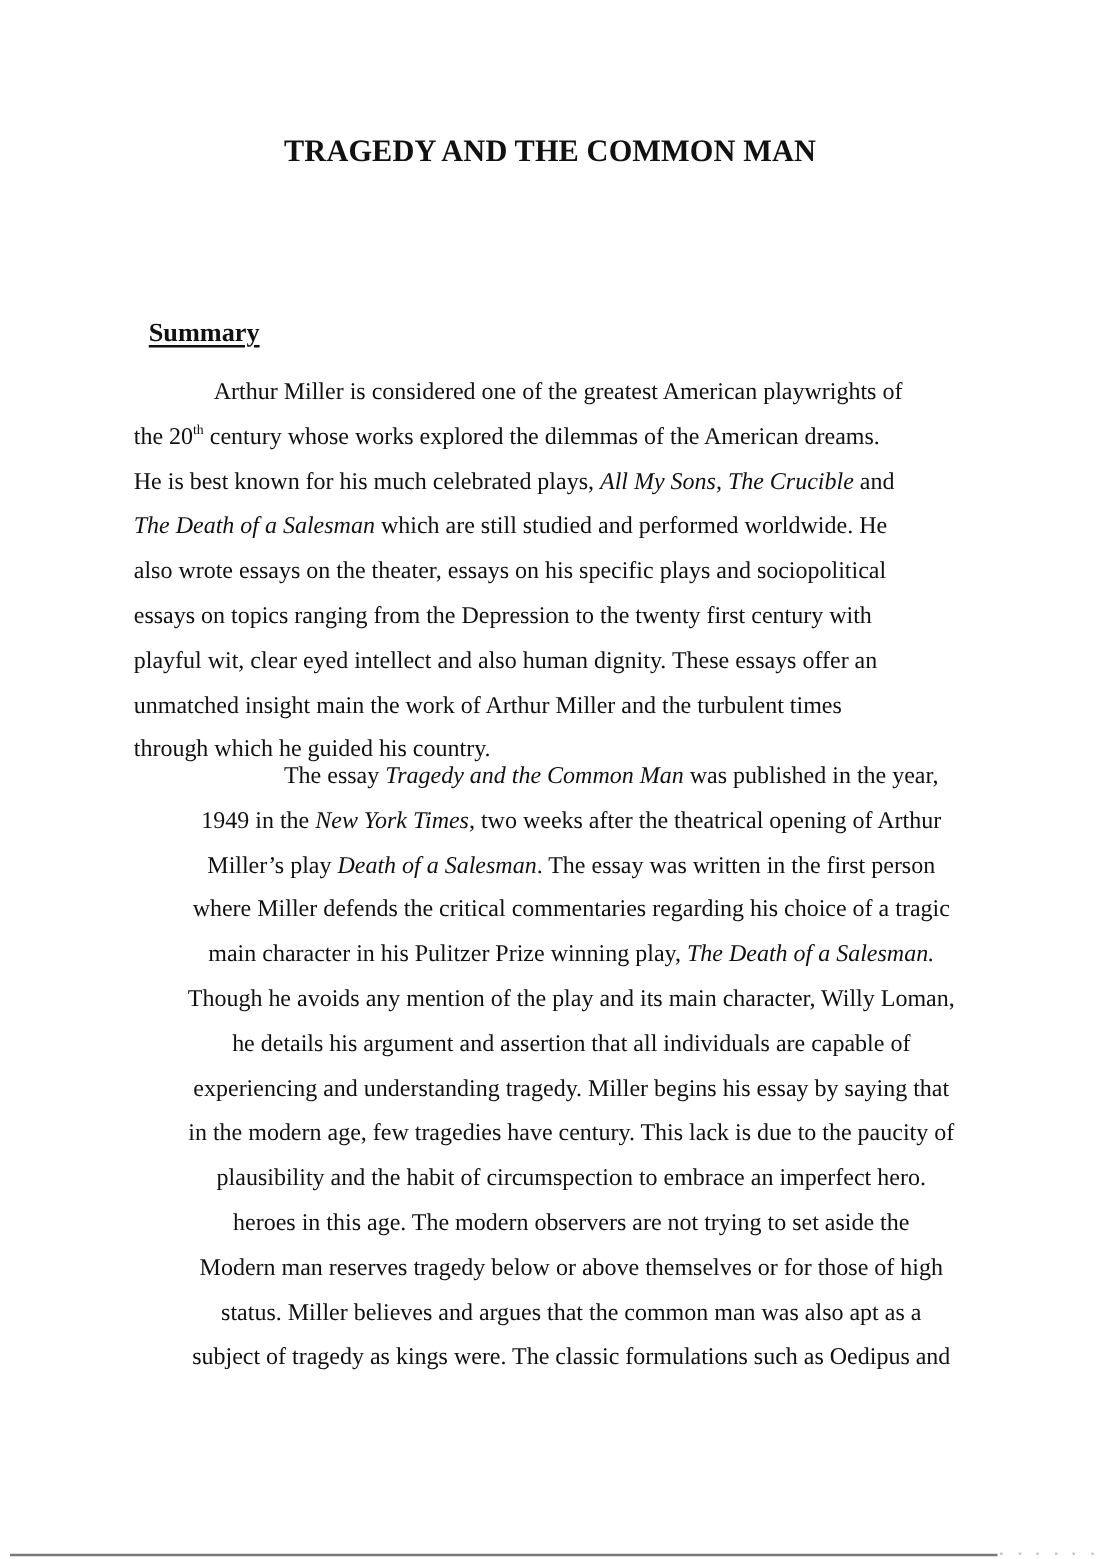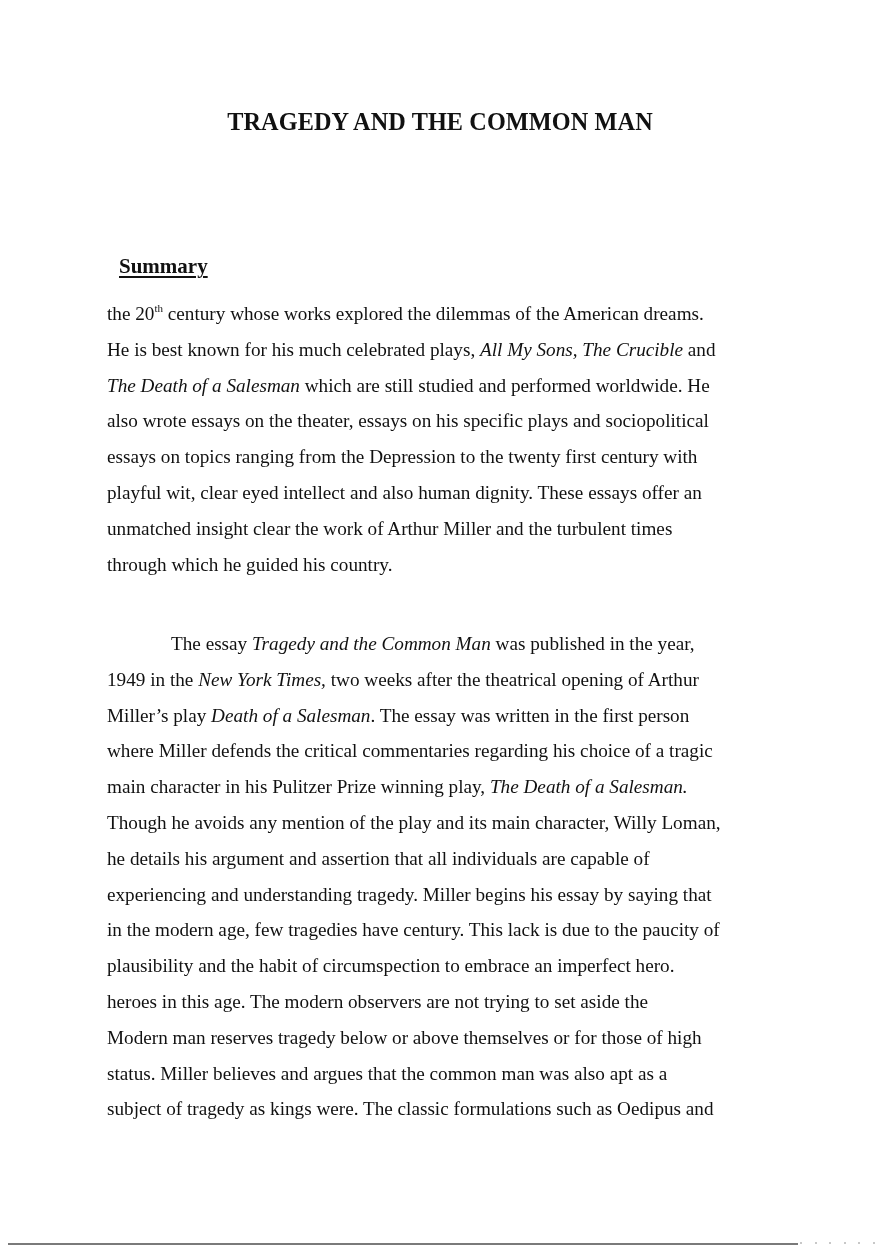--- a/index.html
+++ b/index.html
@@ -57,21 +57,21 @@
     .line {
       display: block;
       height: 35.8px;
       line-height: 35.8px;
       white-space: nowrap;
     }
     .line.indent {
       padding-left: 64px;
     }
     .para1 { top: 296px; }
-    .para2 { top: 626px; }
+    .para2 { top: 603px; text-align: center; }
     i { font-style: italic; }
     sup {
       font-size: 11px;
       vertical-align: 8px;
       line-height: 0;
     }
     .bottom-rule {
       position: absolute;
       left: 8px;
       top: 1243px;
@@ -93,27 +93,28 @@
     }
   </style>
 </head>
 <body>
 
 <div class="page">
   <h1 class="doc-title">TRAGEDY AND THE COMMON MAN</h1>
   <h2 class="section-heading">Summary</h2>
 
   <div class="para para1">
+      <span class="line indent"><span>Arthur Miller is considered one of the greatest American playwrights of</span></span>
       <span class="line"><span>the 20</span><sup>th</sup><span> century whose works explored the dilemmas of the American dreams.</span></span>
       <span class="line"><span>He is best known for his much celebrated plays, </span><i>All My Sons, The Crucible</i><span> and</span></span>
       <span class="line"><i>The Death of a Salesman</i><span> which are still studied and performed worldwide. He</span></span>
       <span class="line"><span>also wrote essays on the theater, essays on his specific plays and sociopolitical</span></span>
       <span class="line"><span>essays on topics ranging from the Depression to the twenty first century with</span></span>
       <span class="line"><span>playful wit, clear eyed intellect and also human dignity. These essays offer an</span></span>
-      <span class="line"><span>unmatched insight clear the work of Arthur Miller and the turbulent times</span></span>
+      <span class="line"><span>unmatched insight main the work of Arthur Miller and the turbulent times</span></span>
       <span class="line"><span>through which he guided his country.</span></span>
     </div>
   <div class="para para2">
       <span class="line indent"><span>The essay </span><i>Tragedy and the Common Man</i><span> was published in the year,</span></span>
       <span class="line"><span>1949 in the </span><i>New York Times,</i><span> two weeks after the theatrical opening of Arthur</span></span>
       <span class="line"><span>Miller’s play </span><i>Death of a Salesman</i><span>. The essay was written in the first person</span></span>
       <span class="line"><span>where Miller defends the critical commentaries regarding his choice of a tragic</span></span>
       <span class="line"><span>main character in his Pulitzer Prize winning play, </span><i>The Death of a Salesman.</i></span>
       <span class="line"><span>Though he avoids any mention of the play and its main character, Willy Loman,</span></span>
       <span class="line"><span>he details his argument and assertion that all individuals are capable of</span></span>

